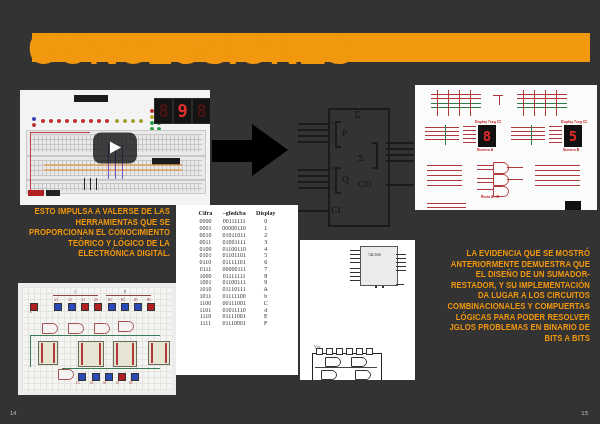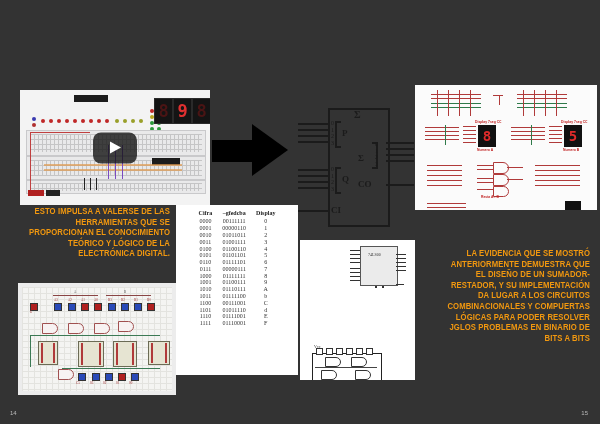--- a/index.html
+++ b/index.html
@@ -101,20 +101,24 @@
   
   .pgnum{position:absolute;bottom:8px;font-size:6px;color:#b9b9b9;}
   #pg-left{left:10px;}
   #pg-right{right:12px;}
 </style>
 </head>
 <body>
 
 <div class="slide">
 
+  <div class="title-row">
+    <div class="title-bar"></div>
+    <div class="title-text">CONCLUSIONES</div>
+  </div>
 
   <div class="ph" id="video">
     <div class="chipblk" style="left:54px;top:5px;width:34px;height:7px;"></div>
 
     <div>
       <div class="led" style="left:12px;top:27px;background:#3a3ab0;"></div>
       <div class="led" style="left:12px;top:33px;background:#b03030;"></div>
       <div class="led" style="left:21px;top:29px;background:#c02828;"></div>
       <div class="led" style="left:29px;top:29px;background:#c02828;"></div>
       <div class="led" style="left:37px;top:29px;background:#c02828;"></div>

